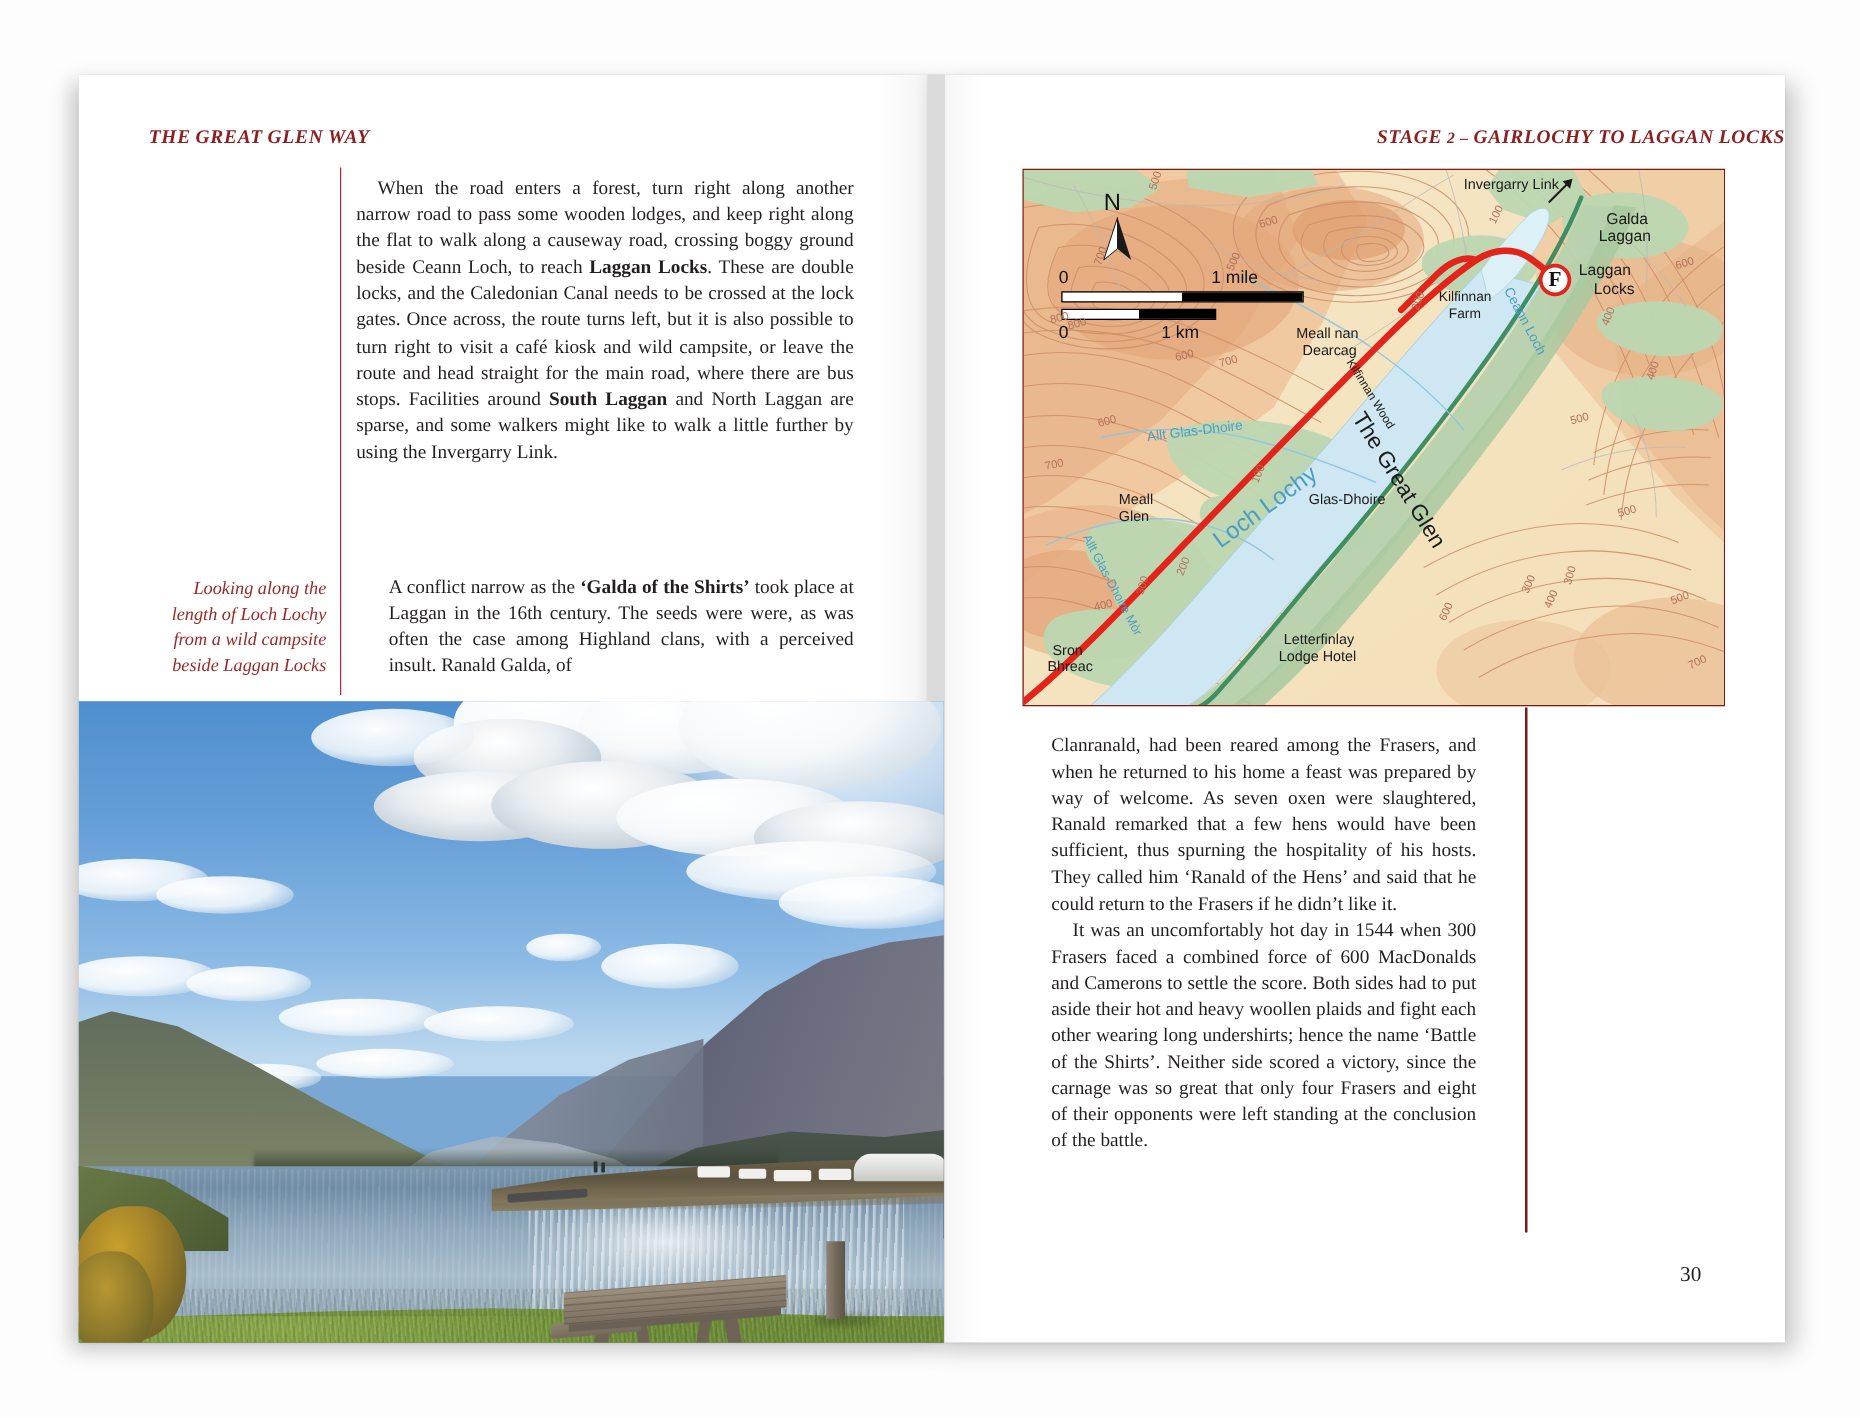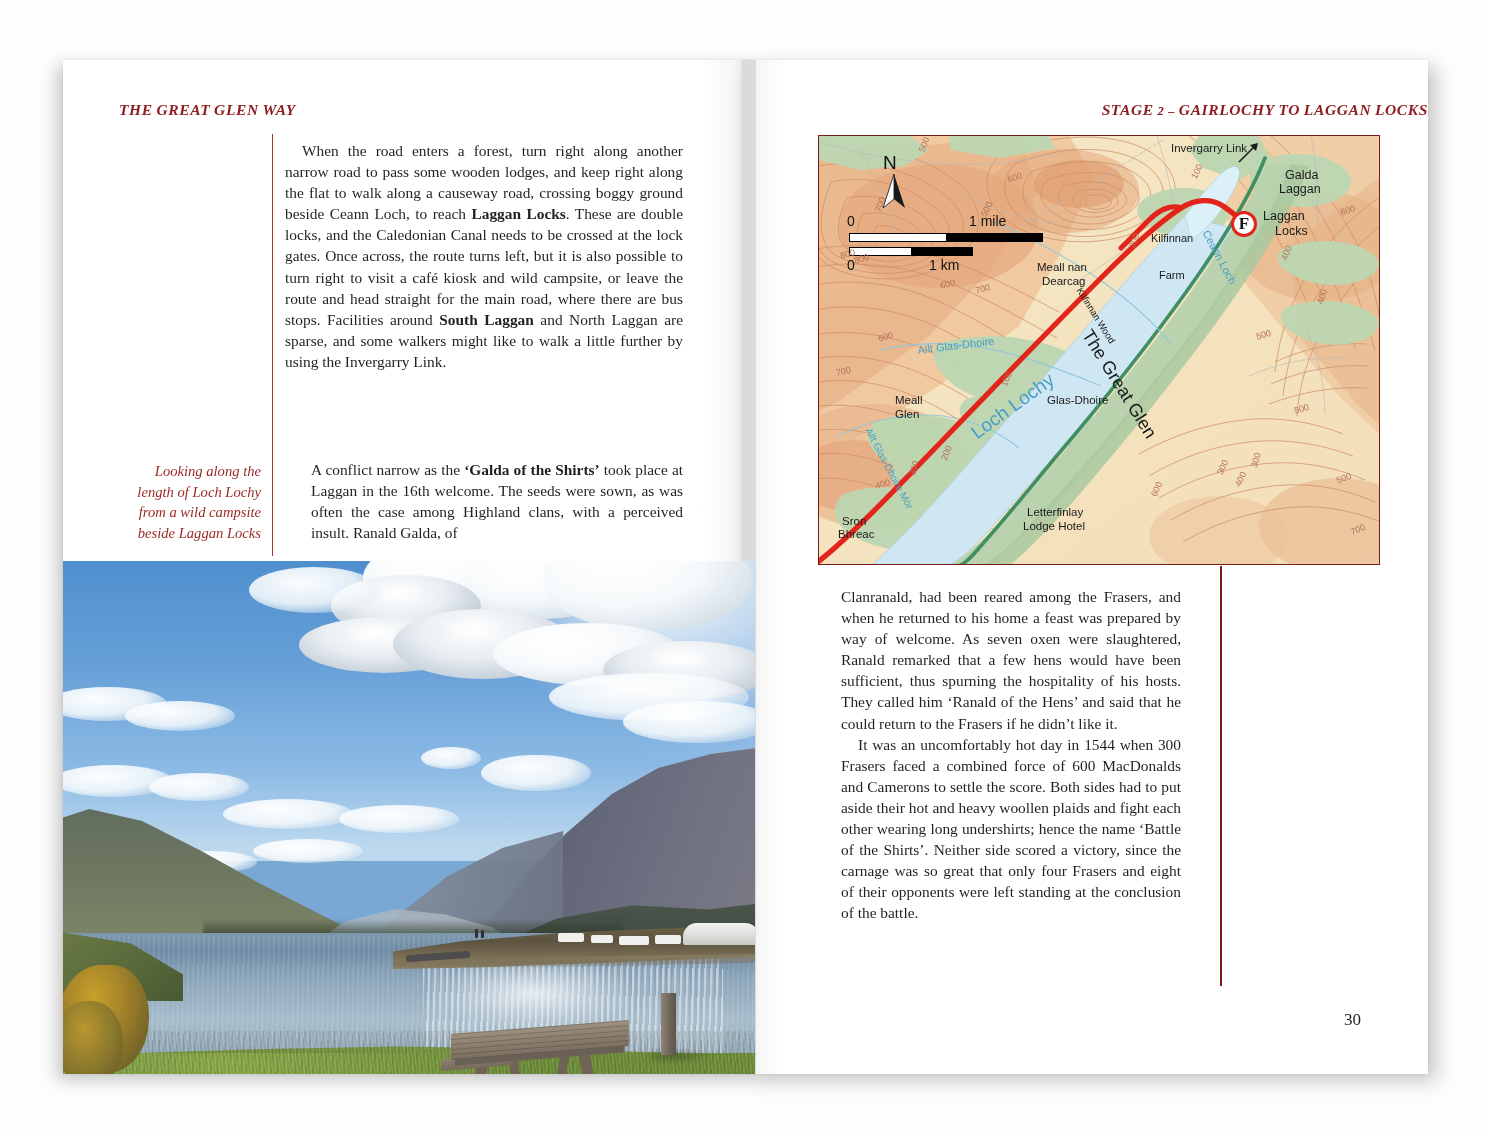--- a/index.html
+++ b/index.html
@@ -436,21 +436,21 @@
 
   <div id="rule-right"></div>
 
   <div class="body-col" id="left-col-1">
     <p class="indent"><span>When the road enters a forest, turn right along another narrow road to pass some wooden lodges, and keep right along the flat to walk along a causeway road, crossing boggy ground beside Ceann Loch, to reach </span><b>Laggan Locks</b><span>. These are double locks, and the Caledonian Canal needs to be crossed at the lock gates. Once across, the route turns left, but it is also possible to turn right to visit a café kiosk and wild campsite, or leave the route and head straight for the main road, where there are bus stops. Facilities around </span><b>South Laggan</b><span> and North Laggan are sparse, and some walkers might like to walk a little further by using the Invergarry Link.</span></p>
   </div>
 
   <div id="photo-caption">Looking along the length of Loch Lochy from a wild campsite beside Laggan Locks</div>
 
   <div class="body-col" id="left-col-2">
-    <p><span>A conflict narrow as the </span><b>‘Galda of the Shirts’</b><span> took place at Laggan in the 16th welcome. The seeds were sown, as was often the case among Highland clans, with a perceived insult. Ranald Galda, of</span></p>
+    <p><span>A conflict narrow as the </span><b>‘Galda of the Shirts’</b><span> took place at Laggan in the 16th century. The seeds were were, as was often the case among Highland clans, with a perceived insult. Ranald Galda, of</span></p>
   </div>
 
   <div id="photo">
     <div class="layer sky"></div>
     <div class="layer rays"></div>
 
     <div class="layer cloud" style="left:300px; top:-26px; width:190px; height:86px;"></div>
     <div class="layer cloud" style="left:400px; top:-14px; width:160px; height:72px;"></div>
     <div class="layer cloud grey" style="left:268px; top:14px; width:150px; height:62px;"></div>
     <div class="layer cloud" style="left:480px; top:-30px; width:210px; height:100px;"></div>
@@ -663,21 +663,21 @@
 
     <div id="f-marker">F</div>
 
     <div id="map-place-labels">
         <div class="map-label " style="left: 352px; top: 6px; font-size: 11.5px;">Invergarry Link</div>
         <div class="map-label " style="left: 466px; top: 32px; font-size: 12.5px;">Galda</div>
         <div class="map-label " style="left: 460px; top: 46px; font-size: 12.5px;">Laggan</div>
         <div class="map-label " style="left: 444px; top: 73px; font-size: 12.5px;">Laggan</div>
         <div class="map-label " style="left: 456px; top: 88px; font-size: 12.5px;">Locks</div>
         <div class="map-label " style="left: 332px; top: 96px; font-size: 11px;">Kilfinnan</div>
-        <div class="map-label " style="left: 340px; top: 109px; font-size: 11px; margin-top: 24px;">Farm</div>
+        <div class="map-label " style="left: 340px; top: 109px; font-size: 11px;">Farm</div>
         <div class="map-label " style="left: 218px; top: 125px; font-size: 11.5px;">Meall nan</div>
         <div class="map-label " style="left: 223px; top: 139px; font-size: 11.5px;">Dearcag</div>
         <div class="map-label " style="left: 228px; top: 258px; font-size: 11.5px;">Glas-Dhoire</div>
         <div class="map-label " style="left: 76px; top: 258px; font-size: 11.5px;">Meall</div>
         <div class="map-label " style="left: 76px; top: 272px; font-size: 11.5px;">Glen</div>
         <div class="map-label " style="left: 208px; top: 370px; font-size: 11.5px;">Letterfinlay</div>
         <div class="map-label " style="left: 204px; top: 384px; font-size: 11.5px;">Lodge Hotel</div>
         <div class="map-label " style="left: 23px; top: 379px; font-size: 11.5px;">Sron</div>
         <div class="map-label " style="left: 19px; top: 392px; font-size: 11.5px;">Bhreac</div>
       </div>

